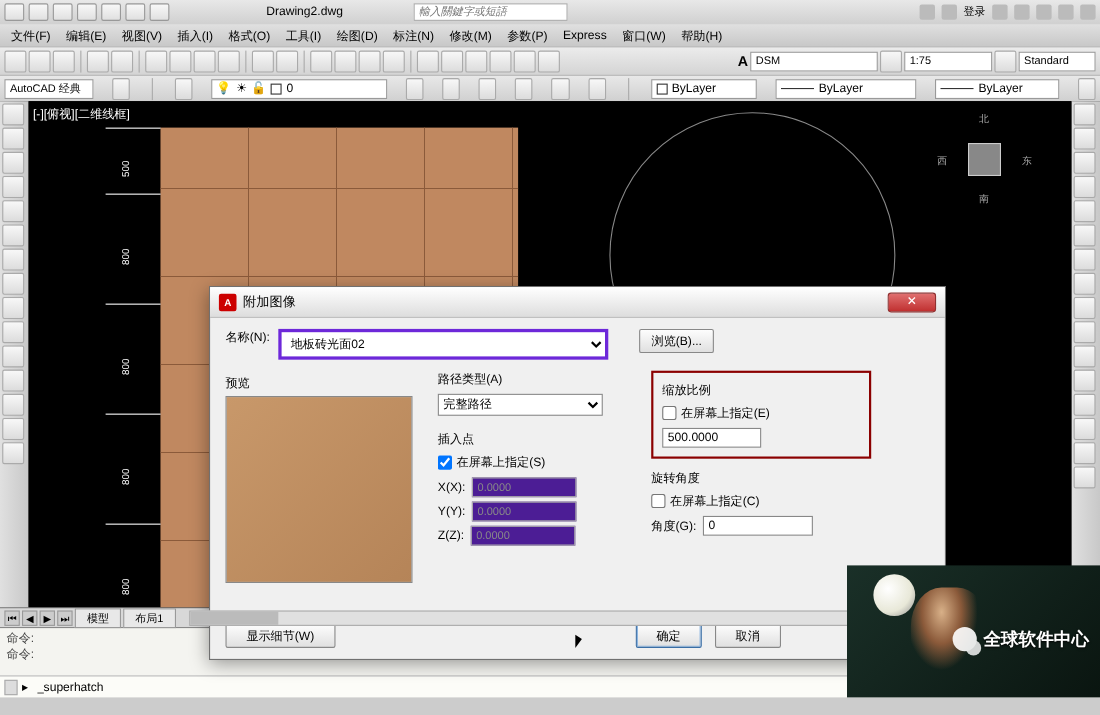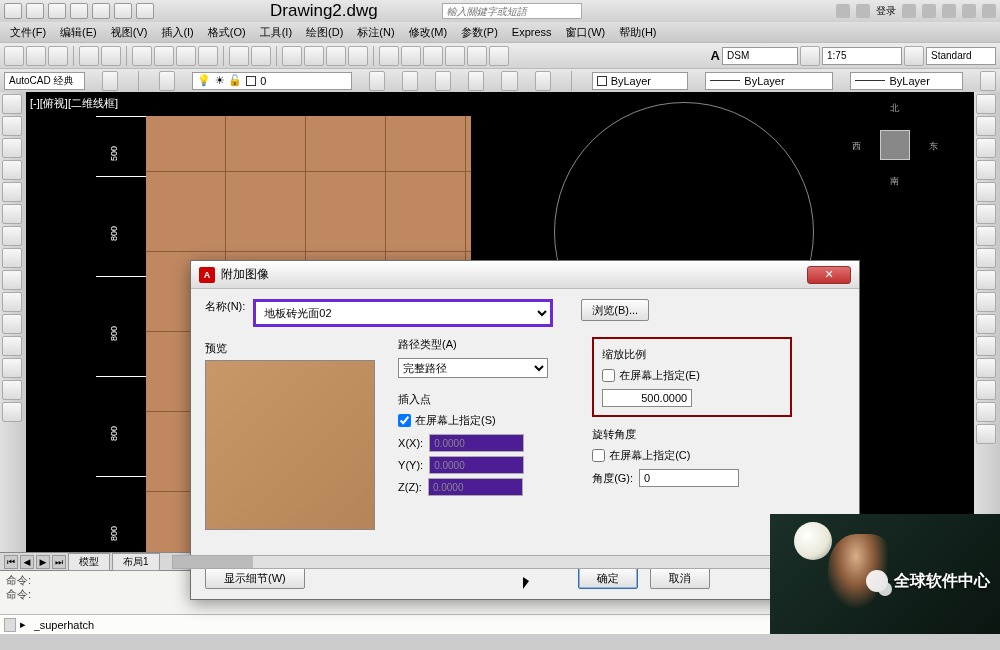--- a/index.html
+++ b/index.html
@@ -1,21 +1,21 @@
 <!DOCTYPE html>
 <html><head>
 <meta charset="utf-8">
 <style>
 * { margin: 0; padding: 0; box-sizing: border-box; font-family: "Microsoft YaHei", SimSun, sans-serif; font-size: 11px; }
 body { background: #ccc; width: 1000px; height: 650px; overflow: hidden; position: relative; }
 
 
 .titlebar { height: 22px; background: linear-gradient(#e8e8e8,#d0d0d0); display: flex; align-items: center; padding: 0 4px; gap: 4px; }
 .titlebar .qat-btn { width: 18px; height: 16px; background: linear-gradient(#f8f8f8,#e0e0e0); border: 1px solid #999; border-radius: 2px; }
-.titlebar .doc-title { margin-left: 112px; font-size: 17px; }
+.titlebar .doc-title { margin-left: 84px; font-size: 11px; }
 .titlebar .search-box { margin-left: 60px; width: 140px; height: 16px; background: #fff; border: 1px solid #aaa; font-style: italic; font-size: 10px; padding: 0 4px; color: #888; }
 .titlebar .right-icons { margin-left: auto; display: flex; gap: 6px; align-items: center; }
 .titlebar .right-icons span { width: 14px; height: 14px; background: #bbb; border-radius: 2px; }
 
 
 .menubar { height: 20px; background: linear-gradient(#e0e0e0,#c8c8c8); display: flex; align-items: center; gap: 2px; padding: 0 4px; }
 .menubar .menu { padding: 2px 6px; font-size: 11px; cursor: pointer; }
 
 
 .toolbar-row { height: 26px; background: linear-gradient(#ececec,#d4d4d4); display: flex; align-items: center; padding: 0 4px; gap: 2px; border-top: 1px solid #bbb; }
@@ -72,21 +72,21 @@
 .mid-col select { width: 150px; height: 20px; background: #fff; border: 1px solid #888; font-size: 11px; margin-bottom: 14px; }
 .insp-grp .chk { display: flex; align-items: center; gap: 4px; margin-bottom: 6px; }
 .insp-grp .chk input { width: 13px; height: 13px; }
 .coord-row { display: flex; align-items: center; gap: 6px; margin-bottom: 4px; }
 .coord-row input { width: 95px; height: 18px; background: #4c1d95; border: 1px solid #aaa; font-size: 10px; padding: 0 4px; color: #888; }
 
 .right-col { display: inline-block; vertical-align: top; margin-left: 16px; width: 200px; }
 .scale-box { border: 2px solid #8b0000; padding: 8px; margin-bottom: 10px; }
 .scale-box .ttl { margin-bottom: 6px; font-size: 11px; }
 .scale-box .chk { display: flex; align-items: center; gap: 4px; margin-bottom: 6px; }
-.scale-box input[type=text] { width: 90px; height: 18px; background: #fff; border: 1px solid #888; font-size: 11px; padding: 0 4px; text-align: right; }
+.scale-box input[type=text] { width: 90px; height: 18px; background: #fff; border: 1px solid #888; font-size: 11px; padding: 0 4px; }
 .rot-box .ttl { margin-bottom: 6px; }
 .rot-box .chk { display: flex; align-items: center; gap: 4px; margin-bottom: 6px; }
 .rot-box .ang-row { display: flex; align-items: center; gap: 6px; }
 .rot-box input[type=text] { width: 100px; height: 18px; background: #fff; border: 1px solid #888; padding: 0 4px; font-size: 11px; }
 
 .dlg-buttons { position: absolute; left: 14px; right: 14px; bottom: 10px; display: flex; align-items: center; }
 .dlg-buttons .btn { height: 22px; padding: 0 18px; background: linear-gradient(#fdfdfd,#e0e0e0); border: 1px solid #888; border-radius: 2px; cursor: pointer; }
 .dlg-buttons .spacer { flex: 1; }
 .dlg-buttons .btn.primary { border: 1px solid #3a6ea5; box-shadow: 0 0 0 1px #8bb4e0 inset; }
 .cursor-arrow { position: absolute; left: 332px; bottom: 6px; width: 12px; height: 16px; pointer-events: none; }
@@ -178,21 +178,21 @@
   <div class="tool-btn"></div>
   <div class="tool-sep"></div>
   <div class="tool-btn"></div>
   <div class="tool-btn"></div>
   <div class="tool-btn"></div>
   <div class="tool-btn"></div>
   <div class="tool-btn"></div>
   <div class="tool-btn"></div>
   <div style="flex:1"></div>
   <span style="font-weight:bold;font-size:13px">A</span>
-  <div class="tool-drop" style="width:76px">DSM</div>
+  <div class="tool-drop" style="width:116px">DSM</div>
   <div class="tool-btn"></div>
   <div class="tool-drop" style="width:80px">1:75</div>
   <div class="tool-btn"></div>
   <div class="tool-drop" style="width:70px">Standard</div>
 </div>
 
 <div class="prop-row">
   <div class="tool-drop" style="width:100px">AutoCAD 经典</div>
   <div class="tool-btn"></div>
   <div class="tool-sep"></div>

